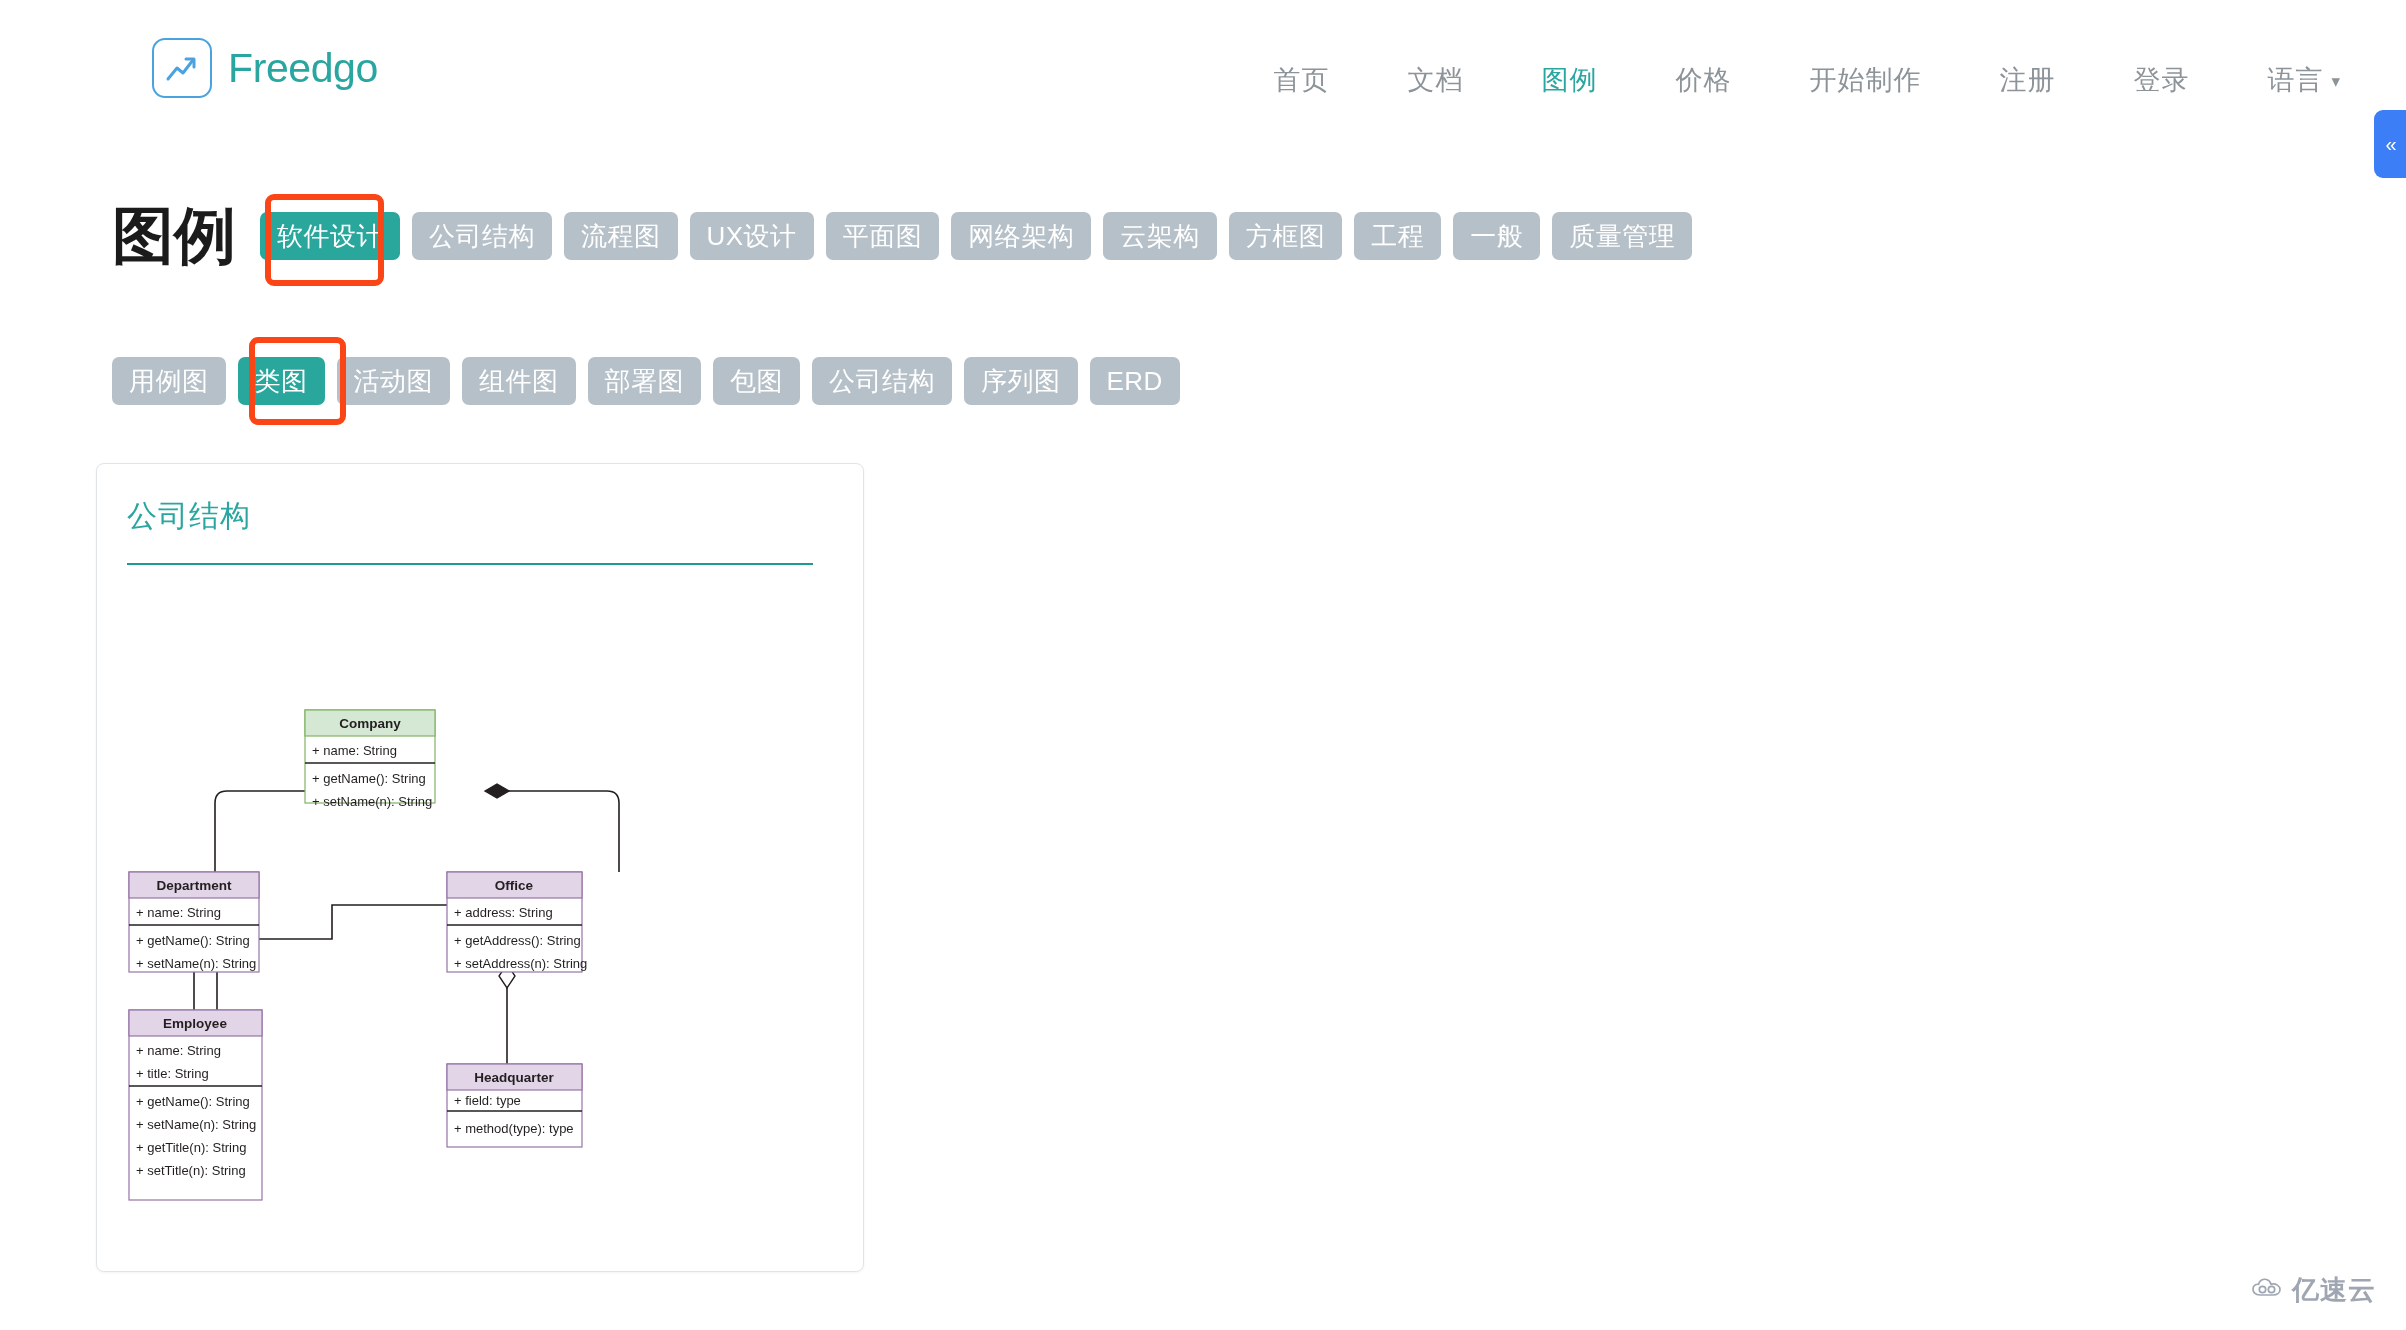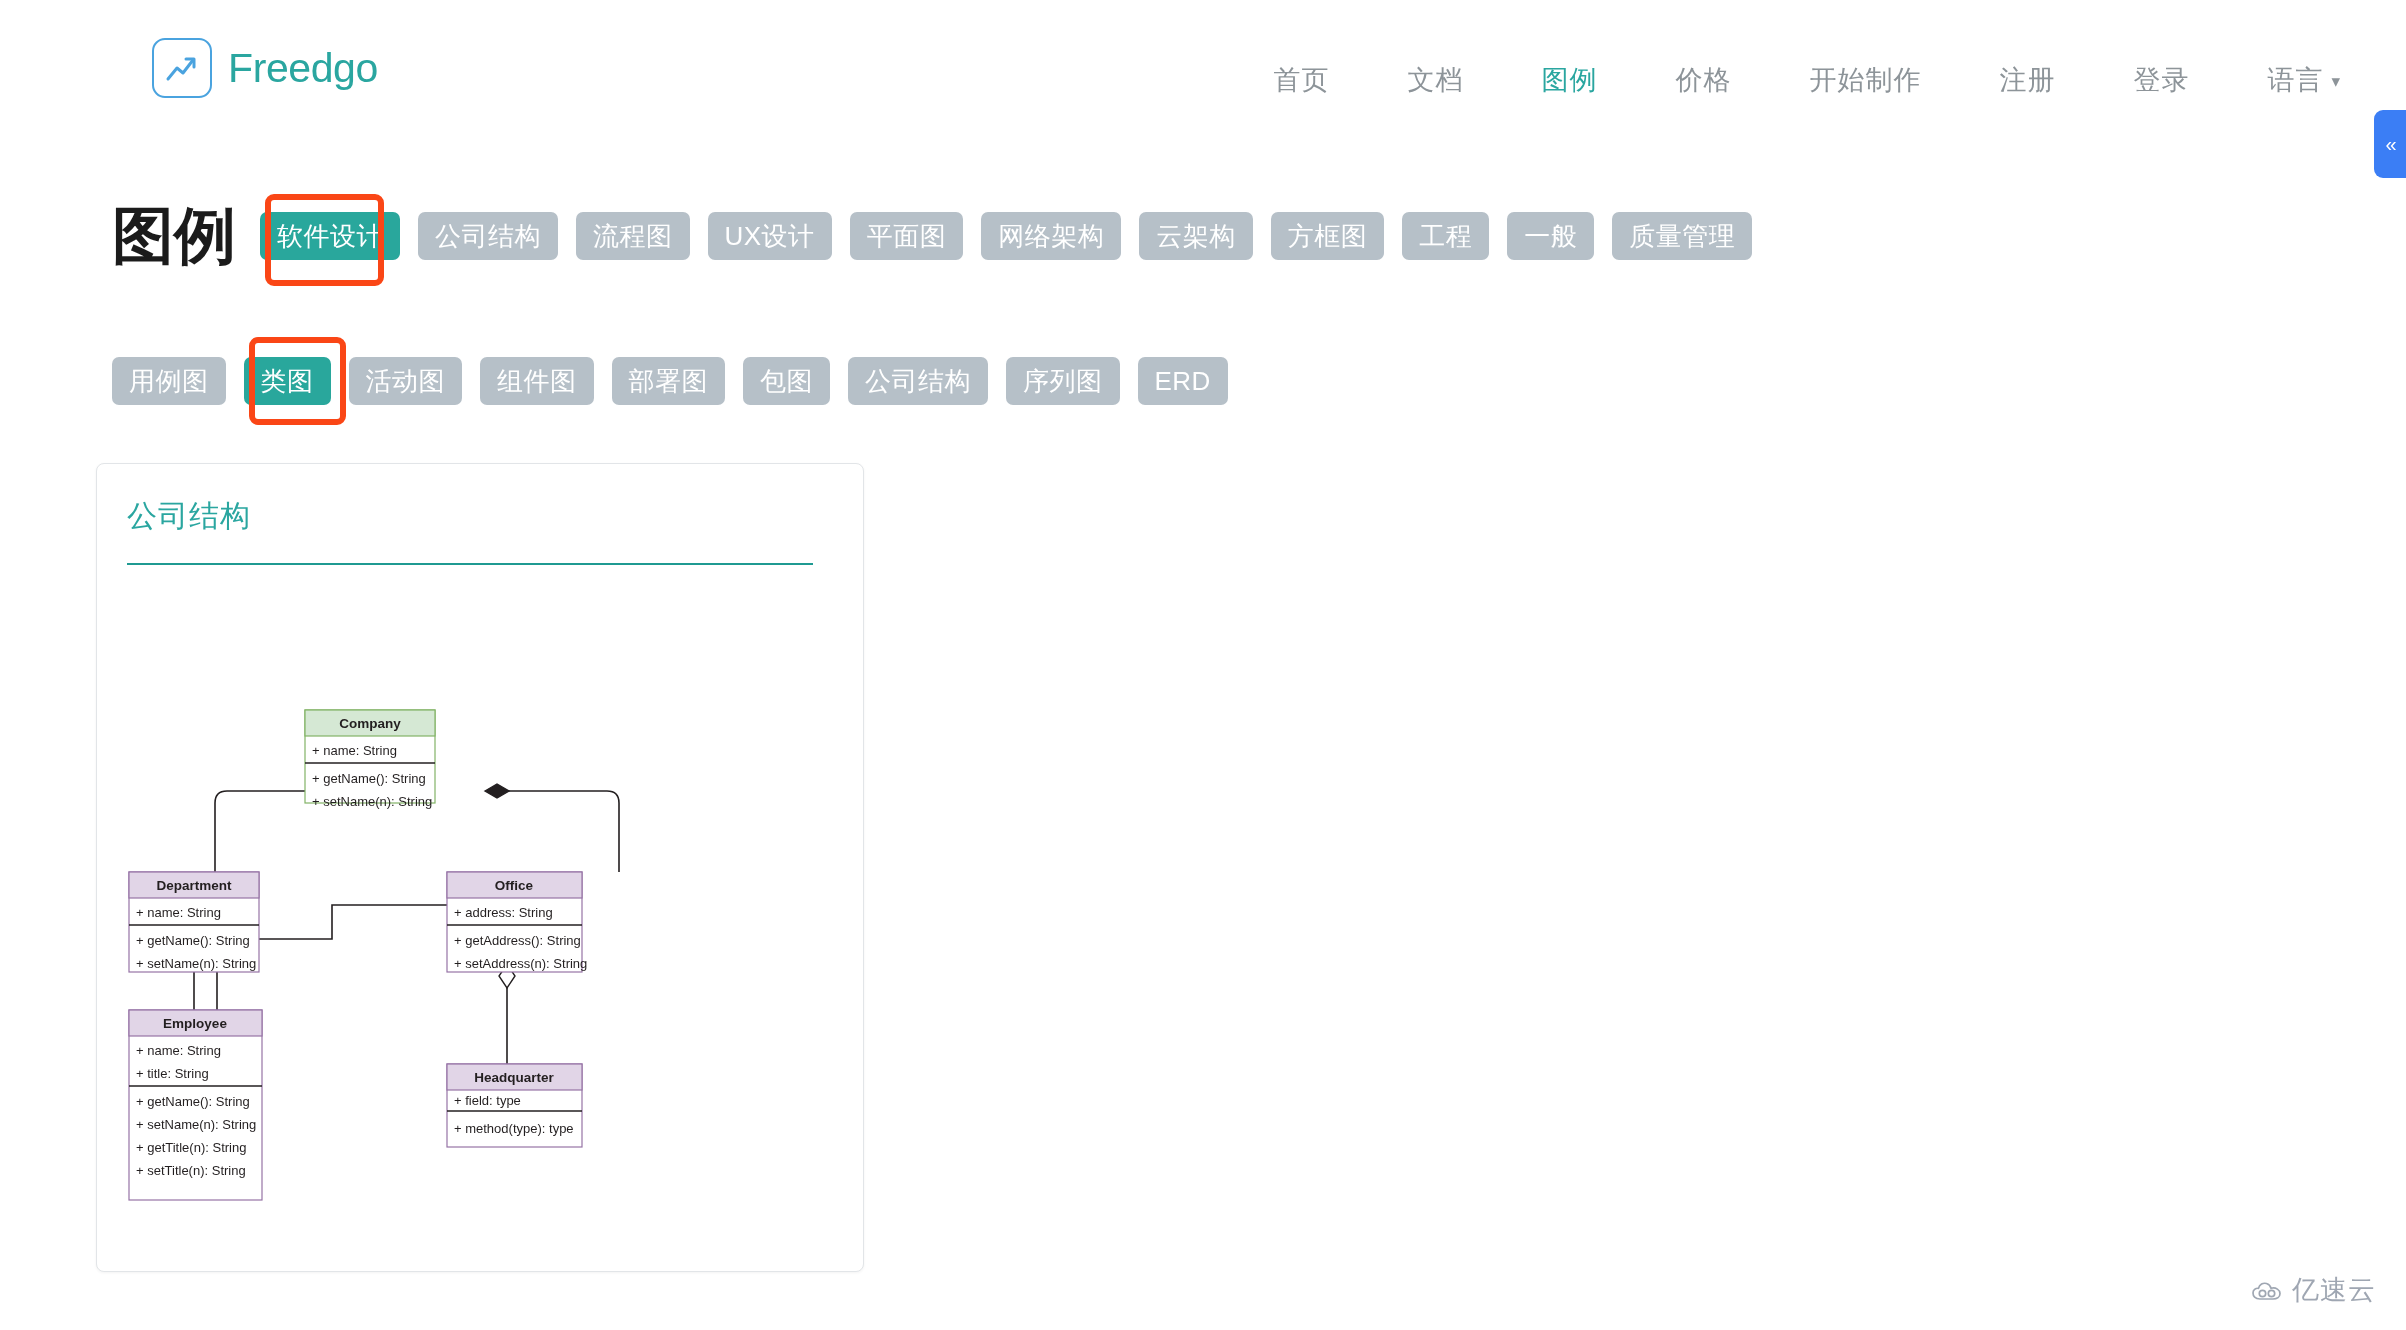--- a/index.html
+++ b/index.html
@@ -121,21 +121,21 @@
     display: inline-flex;
     align-items: center;
     justify-content: center;
     height: 48px;
     padding: 0 17px;
     border-radius: 7px;
     background: #b6c0c8;
     color: #ffffff;
     font-size: 26px;
     white-space: nowrap;
-    margin-right: 18px;
+    margin-right: 12px;
     cursor: pointer;
     text-decoration: none;
     letter-spacing: 0.5px;
   }
   .pill.active { background: #29a79c; }
 
   
   #sub-row {
     position: absolute;
     left: 112px;
@@ -202,23 +202,24 @@
     font-size: 13px;
     fill: #231f20;
   }
 
   
   #watermark {
     position: absolute;
     right: 30px;
     bottom: 22px;
     display: flex;
-    align-items: flex-end;
+    align-items: center;
     gap: 7px;
     opacity: 0.95;
+    font-weight: bold;
   }
   #watermark-text {
     font-size: 27px;
     color: #9aa2ae;
     letter-spacing: 1px;
   }
 </style>
 </head>
 <body>
 

